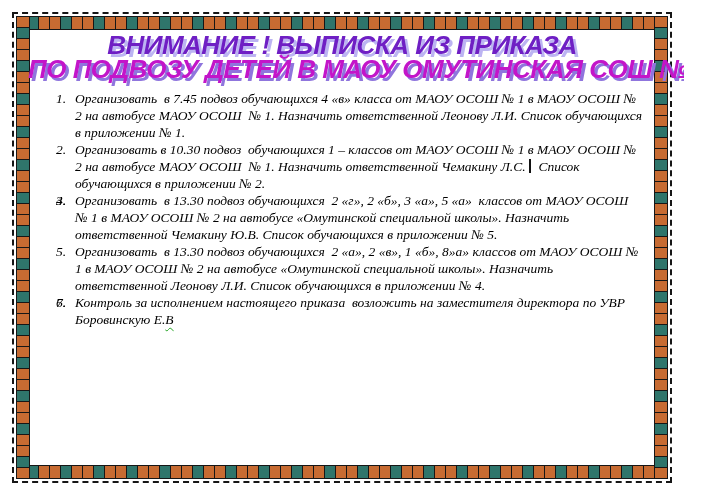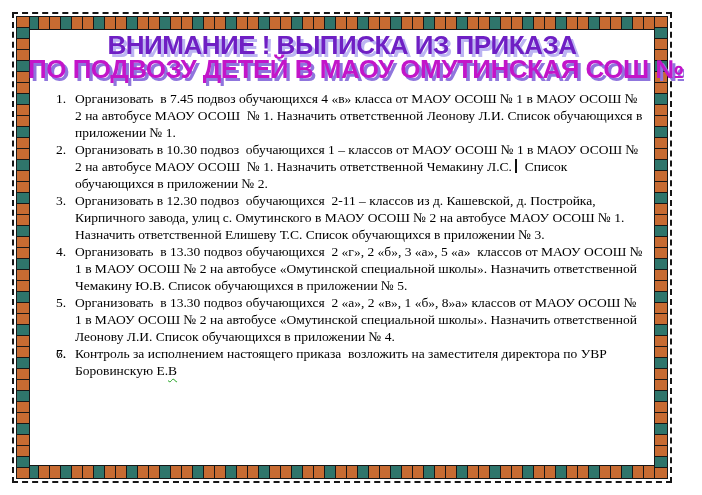--- a/index.html
+++ b/index.html
@@ -8,21 +8,21 @@
     --title-line2-fill:#c315c9;
     --title-line2-shadow:#8f75dd;
     --border-orange:#c76b32;
     --border-teal:#2f756b;
     --border-line:#161616;
     --squiggle-green:#1fa11f;
   }
   html,body{margin:0;padding:0;background:#ffffff;}
   .page{
     position:relative;width:684px;height:495px;background:#ffffff;
-    overflow:hidden;font-family:"Liberation Serif",serif;color:#000;
+    overflow:hidden;font-family:"Liberation Serif",serif;color:#000;font-style:italic;
   }
   
   .dash-frame{
     position:absolute;top:12px;left:12px;right:12px;bottom:12px;
     border:2px dashed var(--border-line);pointer-events:none;
   }
   
   .strip{position:absolute;border:1px solid var(--border-line);}
   .strip.h{
     left:16px;right:16px;height:12px;
@@ -104,21 +104,20 @@
         <span class="num">1.</span>
         <span class="txt">Организовать  в 7.45 подвоз обучающихся 4 «в» класса от МАОУ ОСОШ № 1 в МАОУ ОСОШ № 2 на автобусе МАОУ ОСОШ  № 1. Назначить ответственной Леонову Л.И. Список обучающихся в приложении № 1.</span>
       </li>
       <li>
         <span class="num">2.</span>
         <span class="txt">Организовать в 10.30 подвоз  обучающихся 1 – классов от МАОУ ОСОШ № 1 в МАОУ ОСОШ № 2 на автобусе МАОУ ОСОШ  № 1. Назначить ответственной Чемакину Л.С.</span><span class="caret"></span>
         <span class="txt"> Список обучающихся в приложении № 2.</span>
       </li>
       <li>
         <span class="num">3.</span>
-        <span class="txt">Организовать в 12.30 подвоз  обучающихся  2-11 – классов из д. Кашевской, д. Постройка, Кирпичного завода, улиц с. Омутинского в МАОУ ОСОШ № 2 на автобусе МАОУ ОСОШ № 1.  Назначить ответственной Елишеву Т.С. Список обучающихся в приложении № 3.</span>
       </li>
       <li>
         <span class="num">4.</span>
         <span class="txt">Организовать  в 13.30 подвоз обучающихся  2 «г», 2 «б», 3 «а», 5 «а»  классов от МАОУ ОСОШ № 1 в МАОУ ОСОШ № 2 на автобусе «Омутинской специальной школы». Назначить ответственной Чемакину Ю.В. Список обучающихся в приложении № 5.</span>
       </li>
       <li>
         <span class="num">5.</span>
         <span class="txt">Организовать  в 13.30 подвоз обучающихся  2 «а», 2 «в», 1 «б», 8»а» классов от МАОУ ОСОШ № 1 в МАОУ ОСОШ № 2 на автобусе «Омутинской специальной школы». Назначить ответственной Леонову Л.И. Список обучающихся в приложении № 4.</span>
       </li>
       <li>

